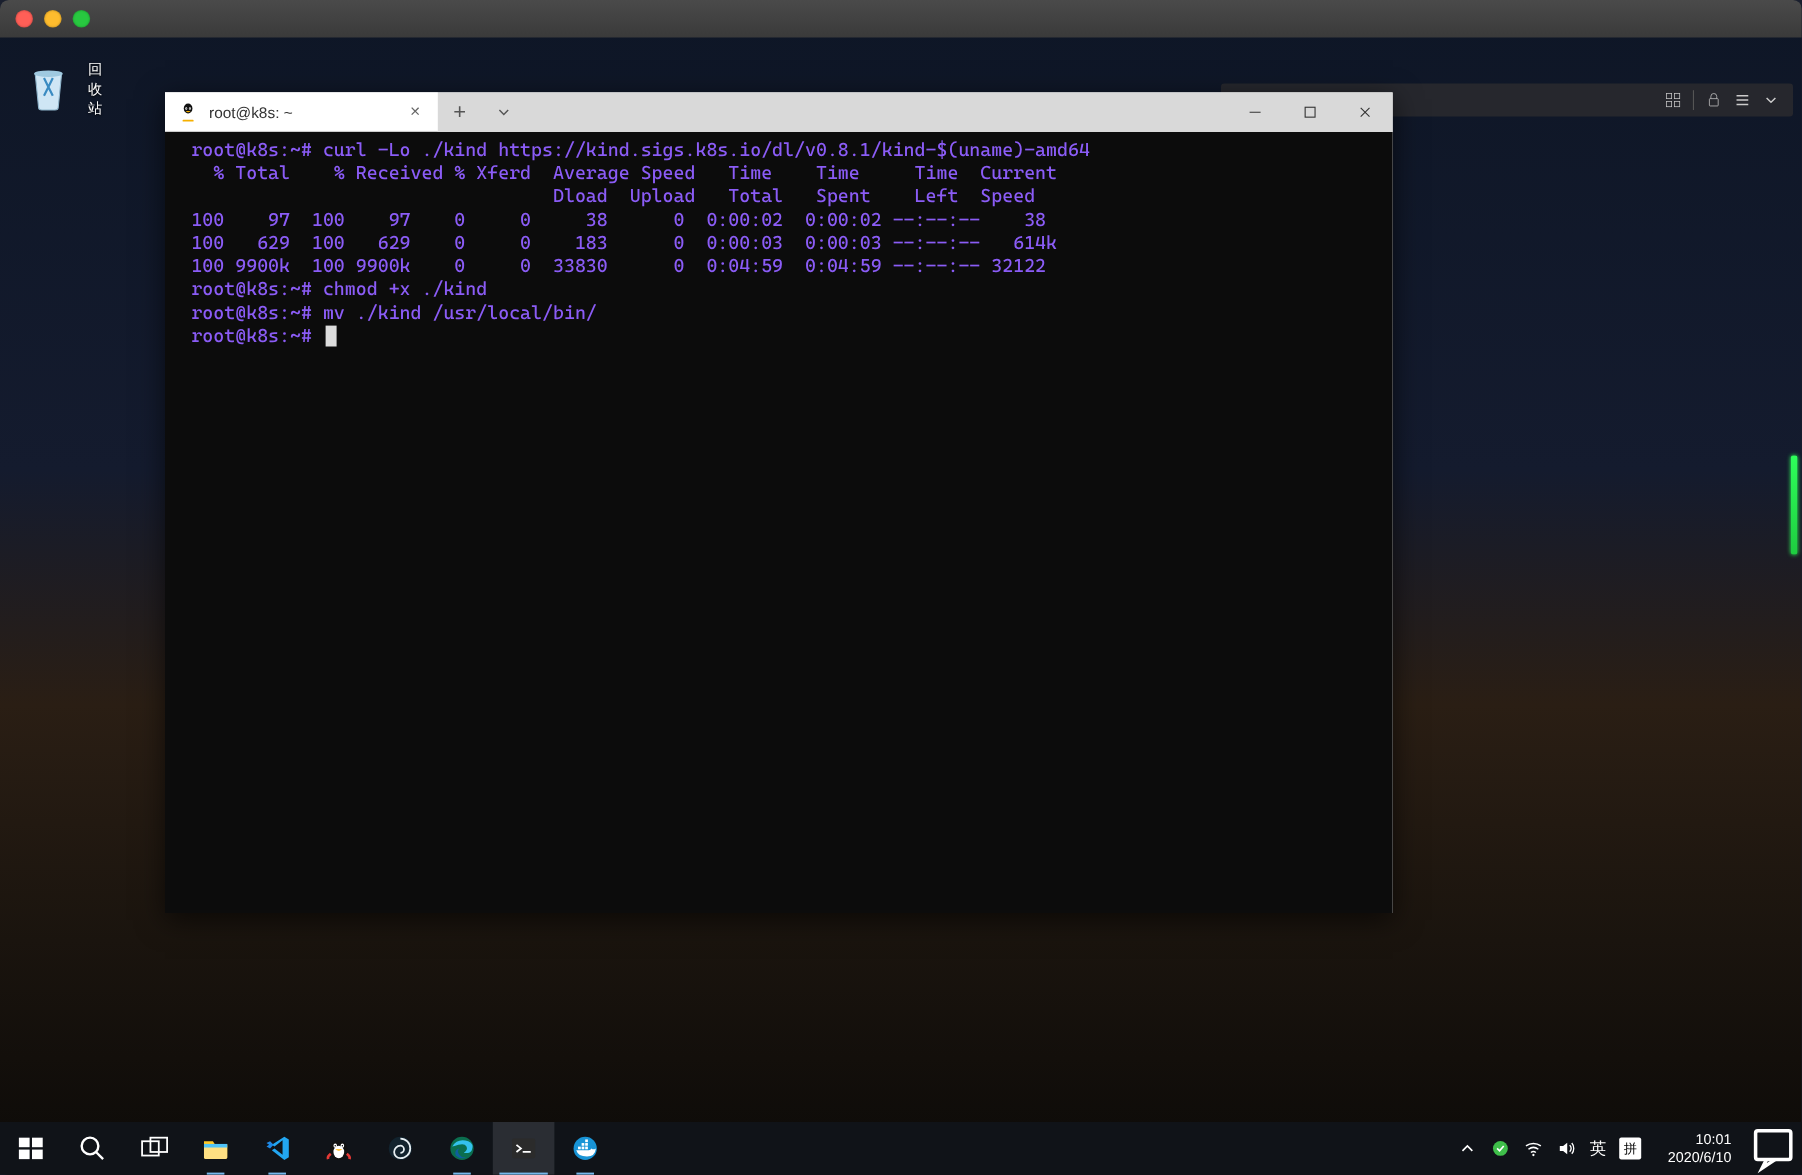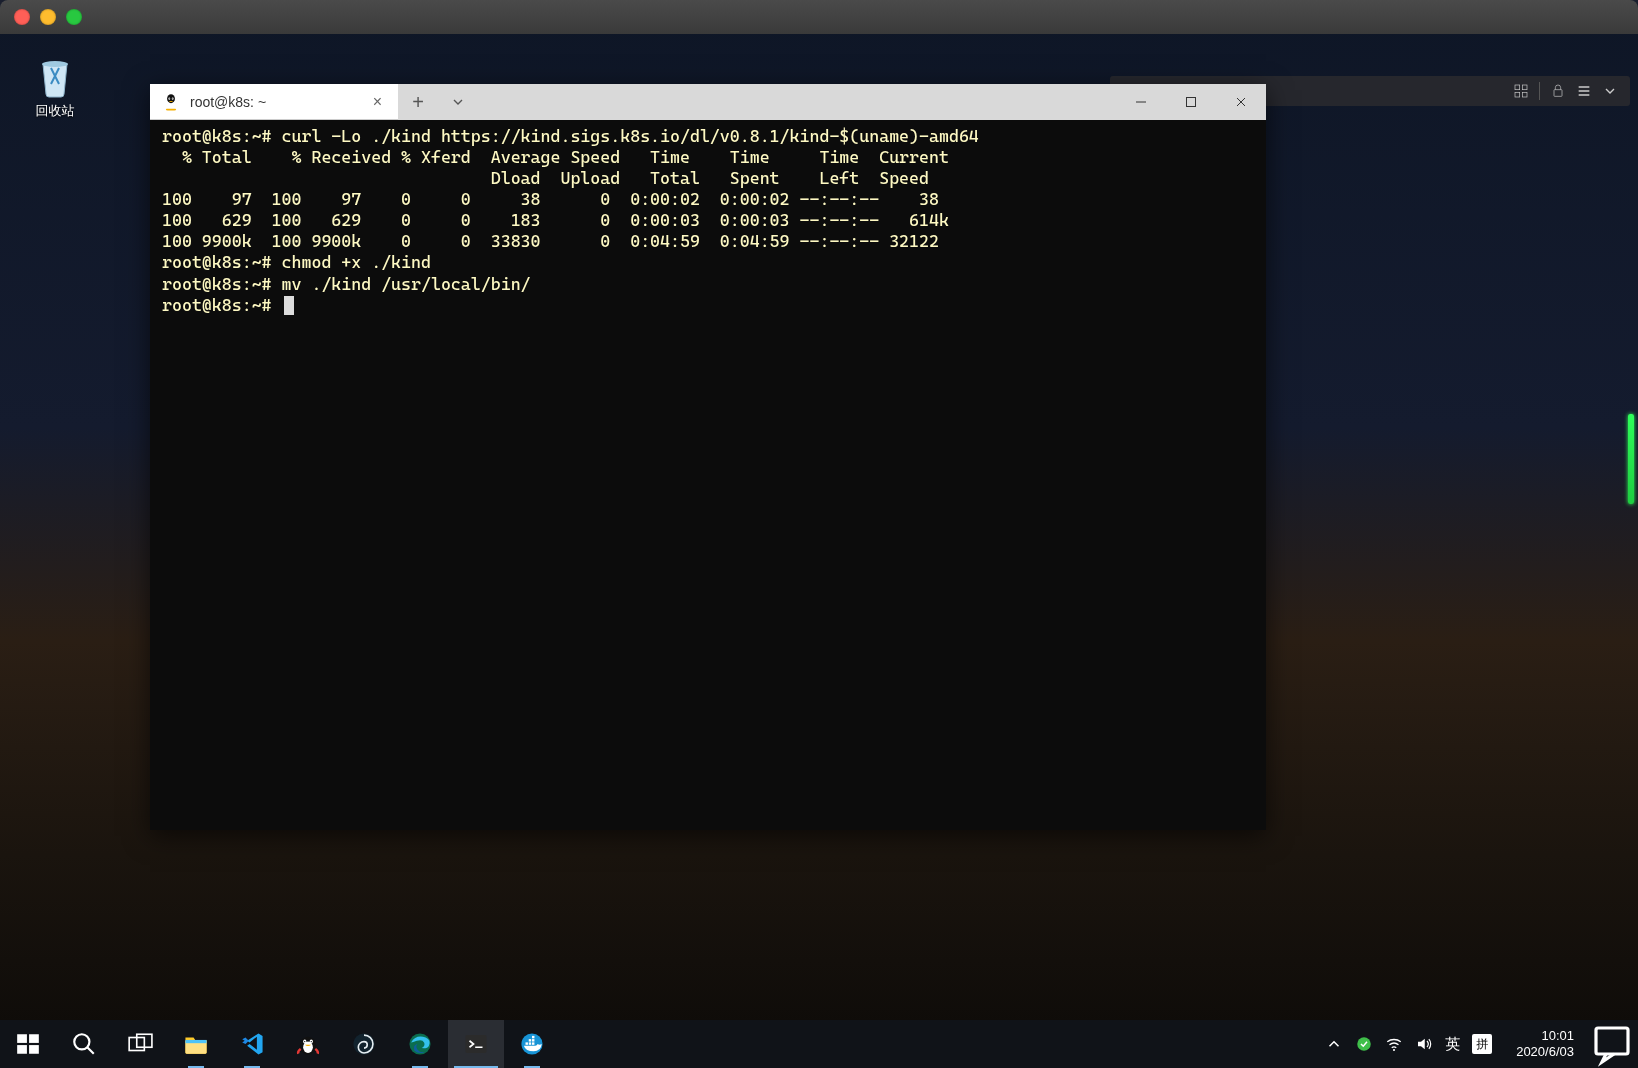--- a/index.html
+++ b/index.html
@@ -28,21 +28,21 @@
     position: absolute; left: 0; right: 0; text-align: center;
     color: #e6e6e6; font-size: 17px; font-weight: 500; pointer-events: none;
   }
 
   
   .desktop { position: absolute; top: 34px; left: 0; right: 0; bottom: 0; }
 
   
   .desktop-icon {
     position: absolute; top: 20px; left: 20px; width: 70px;
-    display: flex; flex-direction: column; align-items: center; gap: 0;
+    display: flex; flex-direction: row; align-items: center; gap: 12px;
     cursor: pointer;
   }
   .desktop-icon .bin {
     width: 48px; height: 48px; position: relative;
   }
   .desktop-icon .bin svg { width: 48px; height: 48px; }
   .desktop-icon .label { color: #fff; font-size: 13px; text-shadow: 0 1px 2px #000; }
 
   
   .bg-toolbar {
@@ -86,23 +86,23 @@
   .wt-drop svg { width:16px; height:16px; }
   .wt-spacer { flex:1; }
   .wt-ctrls { display:flex; }
   .wt-ctrls .btn {
     width: 50px; display:flex; align-items:center; justify-content:center;
     cursor:pointer; color:#333;
   }
   .wt-ctrls svg { width:12px; height:12px; }
 
   .wt-body {
-    flex:1; background:#0c0c0c; color:#fef9c3;
+    flex:1; background:#0c0c0c; color:#8b5cf6;
     font-family: "Cascadia Mono","Consolas",monospace; font-size:17px;
-    line-height:1.24; padding:6px 12px; white-space:pre; overflow:hidden;
+    line-height:1.24; padding:6px 24px; white-space:pre; overflow:hidden;
   }
   .cursor-block {
     display:inline-block; width:10px; height:19px; background:#ddd;
     vertical-align:text-bottom; margin-left:2px;
   }
 
   
   .taskbar {
     position:absolute; left:0; right:0; bottom:0; height:48px;
     background:#101318; display:flex; align-items:stretch; color:#fff;
@@ -329,21 +329,21 @@
             </svg>
           <svg viewBox="0 0 24 24">
               <path d="M4 9v6h4l5 4V5l-5 4z" fill="#fff"></path>
               <path d="M16 8a6 6 0 010 8M18.5 5.5a10 10 0 010 13" fill="none" stroke="#fff" stroke-width="1.6"></path>
             </svg>
           <span style="font-size:15px;">英</span>
           <span class="lang-pill">拼</span>
         </div>
         <div class="clock">
           <div>10:01</div>
-          <div>2020/6/03</div>
+          <div>2020/6/10</div>
         </div>
         <div class="notif">
           <svg viewBox="0 0 24 24">
               <rect x="4" y="4" width="16" height="13" rx="1" fill="none" stroke="#fff" stroke-width="1.6"></rect>
               <path d="M9 17l-2 4 6-4" fill="none" stroke="#fff" stroke-width="1.6"></path>
             </svg>
         </div>
       </div>
     </div>
 

